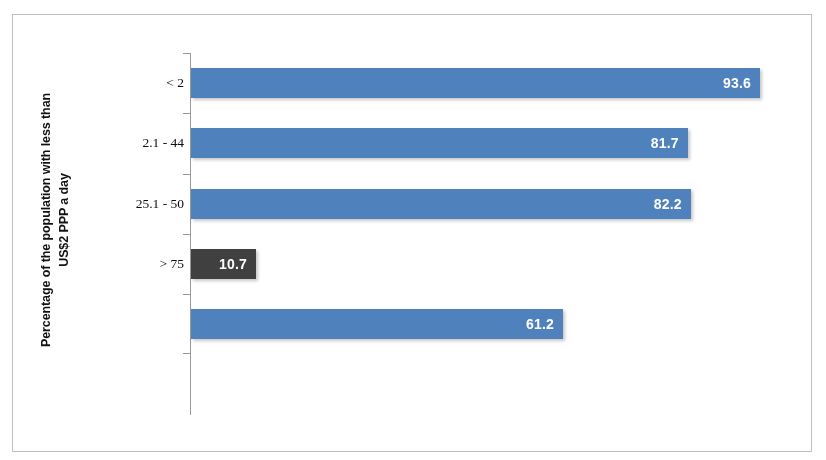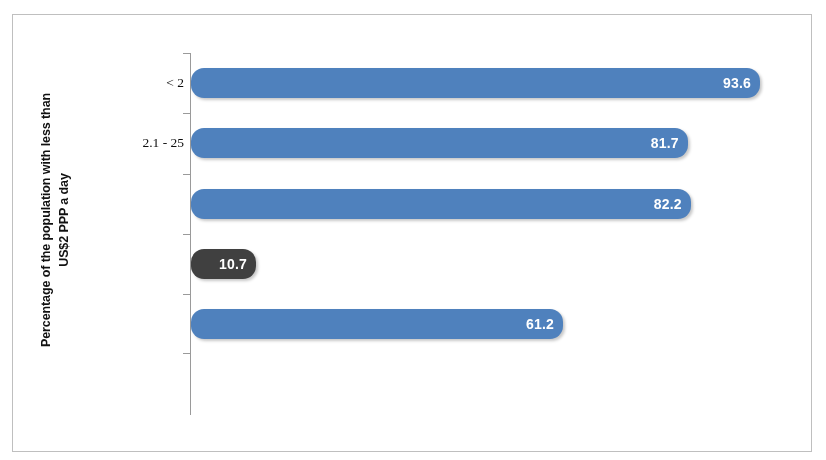--- a/index.html
+++ b/index.html
@@ -117,21 +117,20 @@
   .bar {
     position: relative;
     height: 30px;
     background: #4f81bd;
     box-shadow: 2px 2px 3px rgba(0,0,0,0.22);
     display: flex;
     align-items: center;
     justify-content: flex-end;
     box-sizing: border-box;
     padding-right: 9px;
-    border-radius: 13px;
   }
   .bar-value {
     color: #ffffff;
     font-size: 14px;
     font-weight: bold;
     letter-spacing: 0.2px;
   }
 
   
   #x-axis-title {
@@ -167,40 +166,42 @@
         <div class="cat-label">&lt; 2</div>
         <div class="bar-wrap">
           <div class="bar" style="width: 93.6%; background: rgb(79, 129, 189);">
             <span class="bar-value">93.6</span>
           </div>
         </div>
       </div>
 
       <div class="cat-row">
         <div class="tick"></div>
-        <div class="cat-label">2.1 - 25</div>
+        <div class="cat-label">2.1 - 44</div>
         <div class="bar-wrap">
           <div class="bar" style="width: 81.7%; background: rgb(79, 129, 189);">
             <span class="bar-value">81.7</span>
           </div>
         </div>
       </div>
 
       <div class="cat-row">
         <div class="tick"></div>
+        <div class="cat-label">25.1 - 50</div>
         <div class="bar-wrap">
           <div class="bar" style="width: 82.2%; background: rgb(79, 129, 189); padding-left: 38px;">
             <span class="bar-value">82.2</span>
           </div>
         </div>
       </div>
 
 
       <div class="cat-row">
         <div class="tick"></div>
+        <div class="cat-label">&gt; 75</div>
         <div class="bar-wrap">
           <div class="bar" style="width: 10.7%; background: #404040;">
             <span class="bar-value">10.7</span>
           </div>
         </div>
       </div>
 
       <div class="cat-row">
         <div class="tick"></div>
         <div class="tick last"></div>

